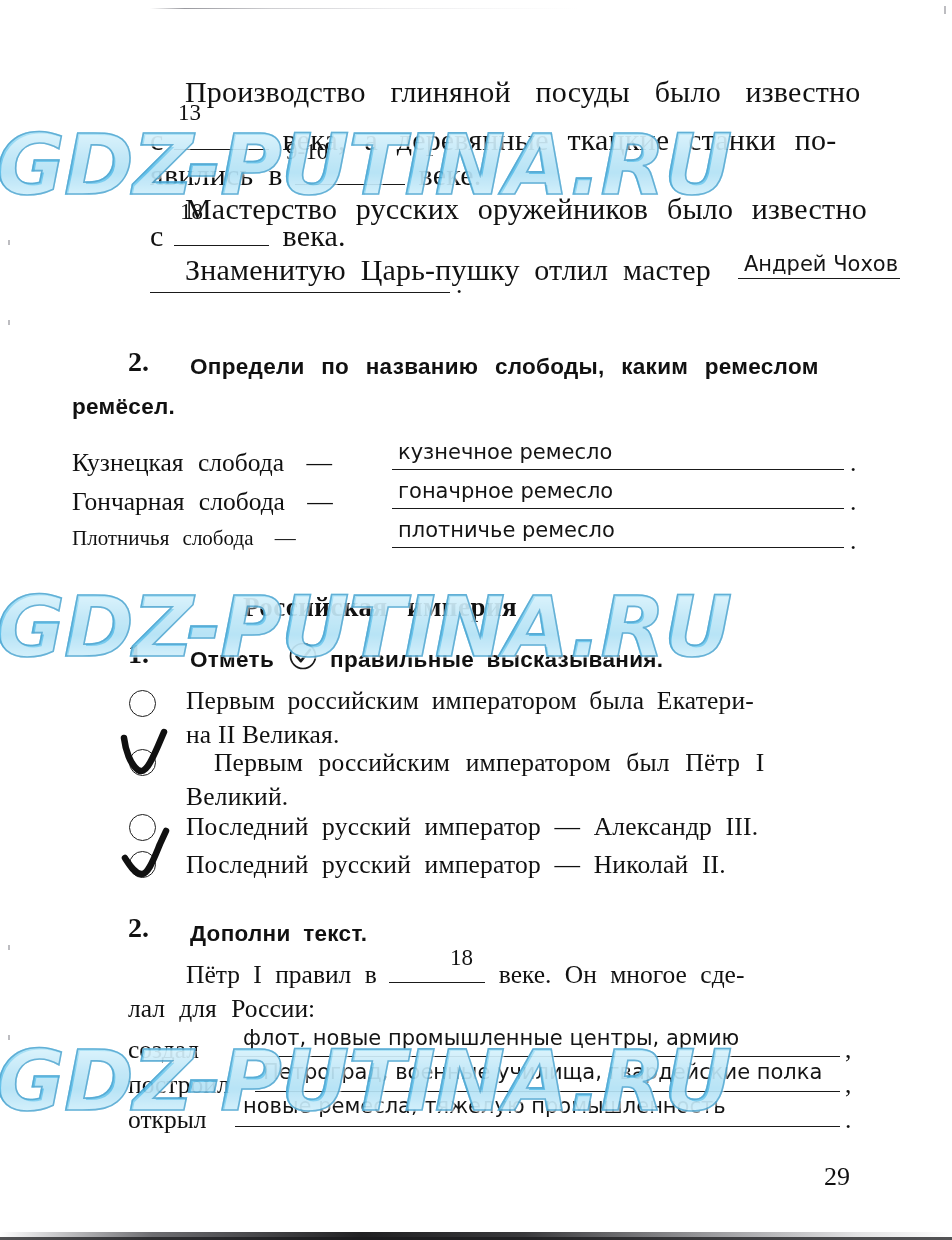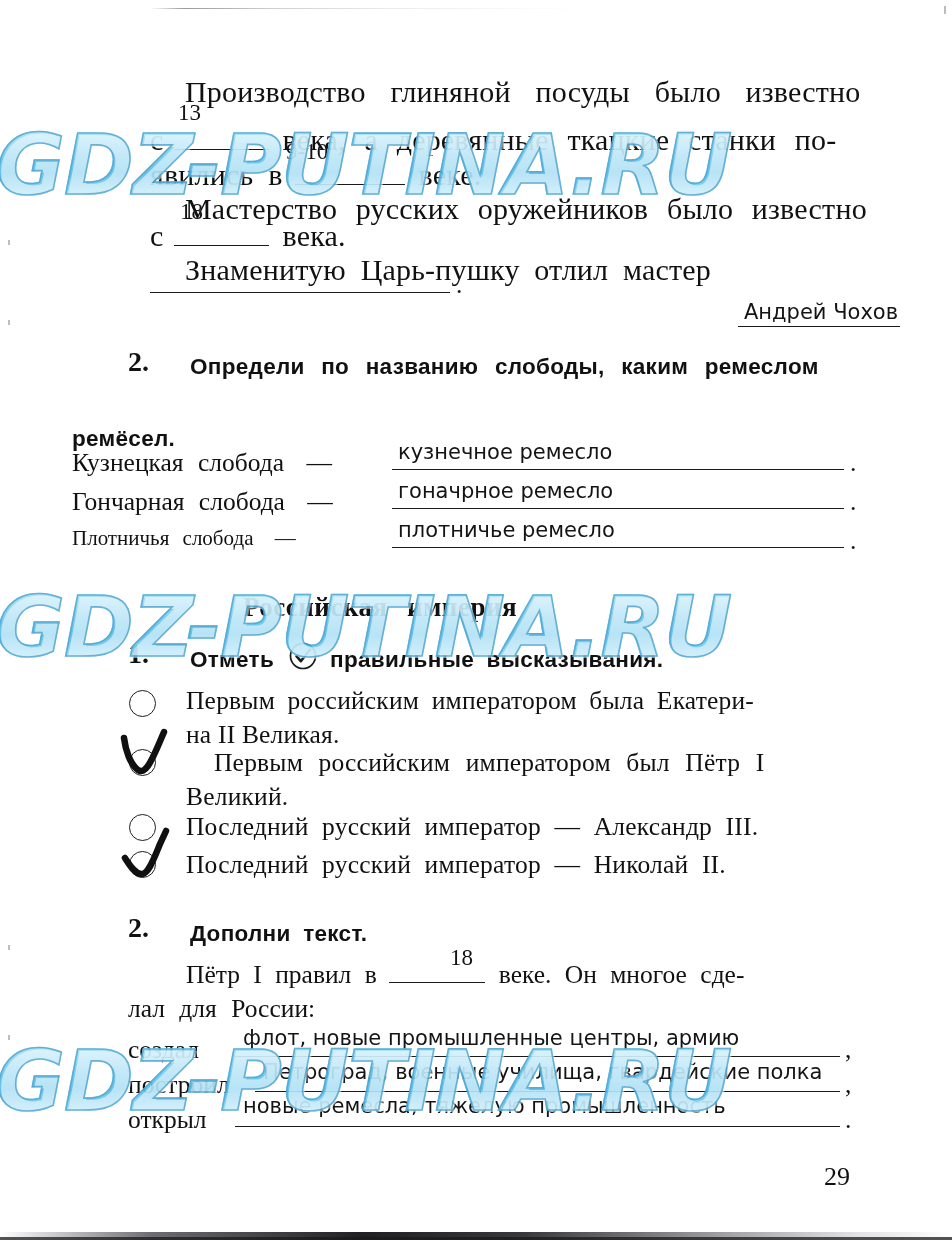--- a/index.html
+++ b/index.html
@@ -219,31 +219,31 @@
   </div>
 
   <div class="blk serif para" style="left:150px; top:212px; line-height:48px; white-space:nowrap;">
     <span>с</span><span class="rule" style="width:95px; margin-left:10px;"></span><span style="margin-left:14px;">века.</span>
   </div>
   <div class="blk hand-num" style="left:180px; top:199px;">18</div>
 
   <div class="blk serif para" style="left:185px; top:246px; line-height:48px; white-space:nowrap;">
     <span class="ws-mid">Знаменитую Царь-пушку отлил мастер</span>
   </div>
-  <div class="blk" style="left:738px; top:252px; border-bottom:1.6px solid #1a1a1a; padding:0 2px 2px 6px;margin-top:48px;">
+  <div class="blk" style="left:738px; top:252px; border-bottom:1.6px solid #1a1a1a; padding:0 2px 2px 6px;">
     <span class="hand">Андрей Чохов</span>
   </div>
 
   <div class="blk" style="left:150px; top:270px;">
     <span class="rule" style="width:300px;"></span><span class="serif" style="font-size:25.5px; margin-left:6px;">.</span>
   </div>
 
   <div class="blk exnum" style="left:128px; top:346px;">2.</div>
   <div class="blk exbody" style="left:190px; top:351px; width:672px; word-spacing:10px;">Определи по названию слободы, каким ремеслом</div>
-  <div class="blk exbody" style="left:72px; top:423px;">ремёсел.</div>
+  <div class="blk exbody" style="left:72px; top:391px;">ремёсел.</div>
 
   <div class="blk serif" style="left:72px; top:448px; font-size:25.5px; word-spacing:8px;">
     <span>Кузнецкая слобода</span>
     <span style="margin-left:8px;">—</span>
   </div>
   <div class="blk" style="left:392px; top:443px;">
     <div class="hand" style="position:absolute; left:6px; top:-3px;">кузнечное ремесло</div>
     <div class="rule" style="width:452px; display:block; height:26px;"></div>
   </div>
   <div class="blk serif" style="left:850px; top:448px; font-size:25.5px;">.</div>

